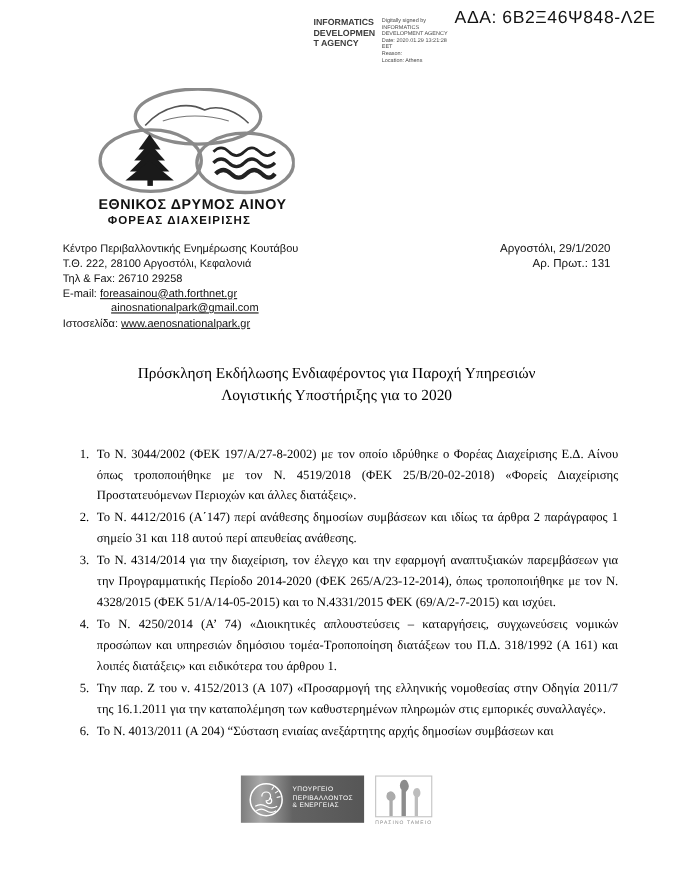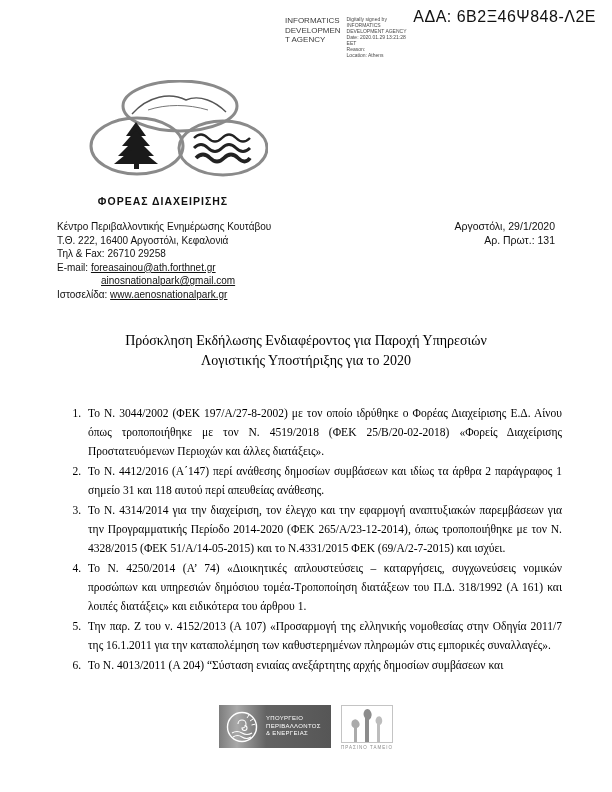--- a/index.html
+++ b/index.html
@@ -13,21 +13,21 @@
 
   
   .ada {
     position:absolute; top:8px; right:16px;
     font-family:"Liberation Sans","DejaVu Sans",sans-serif;
     font-size:16px; letter-spacing:0.5px; color:#111;
   }
   .sig-block { position:absolute; left:285px; top:16px; display:flex; gap:6px; }
   .sig-name {
     font-family:"Liberation Sans","DejaVu Sans",sans-serif;
-    font-weight:normal; font-size:8px; line-height:9.5px; color:#3c3c3c;
+    font-weight:bold; font-size:8px; line-height:9.5px; color:#3c3c3c;
   }
   .sig-details {
     font-family:"Liberation Sans","DejaVu Sans",sans-serif;
     font-size:5px; line-height:6px; color:#4a4a4a; width:70px;
   }
 
   
   .logo-svg { position:absolute; left:88px; top:80px; }
   .org-name {
     position:absolute; left:40px; top:178px; width:270px; text-align:center;
@@ -130,25 +130,26 @@
       <polygon points="48,66 70,84 26,84" fill="#1a1a1a"></polygon>
     </g>
     <g>
       <ellipse cx="135" cy="68" rx="44" ry="27" fill="none" stroke="#8a8a8a" stroke-width="3"></ellipse>
       <path d="M106,58 q7,-7 14,0 q7,7 14,0 q7,-7 14,0 q7,7 14,0" fill="none" stroke="#222" stroke-width="2.4"></path>
       <path d="M106,68 q7,-7 14,0 q7,7 14,0 q7,-7 14,0 q7,7 14,0" fill="none" stroke="#222" stroke-width="3"></path>
       <path d="M108,78 q7,-7 14,0 q7,7 14,0 q7,-7 14,0 q7,7 12,0" fill="none" stroke="#222" stroke-width="3.8"></path>
     </g>
   </svg>
 
+  <div class="org-name">ΕΘΝΙΚΟΣ ΔΡΥΜΟΣ ΑΙΝΟΥ</div>
   <div class="org-sub">ΦΟΡΕΑΣ ΔΙΑΧΕΙΡΙΣΗΣ</div>
 
   <div class="contact">
     <div>Κέντρο Περιβαλλοντικής Ενημέρωσης Κουτάβου</div>
-    <div>Τ.Θ. 222, 16400 Αργοστόλι, Κεφαλονιά</div>
+    <div>Τ.Θ. 222, 28100 Αργοστόλι, Κεφαλονιά</div>
     <div>Τηλ &amp; Fax: 26710 29258</div>
     <div>
       <span>E-mail:</span>
       <span class="u">foreasainou@ath.forthnet.gr</span>
     </div>
     <div class="email2">
       <span class="u">ainosnationalpark@gmail.com</span>
     </div>
     <div>
       <span>Ιστοσελίδα:</span>

